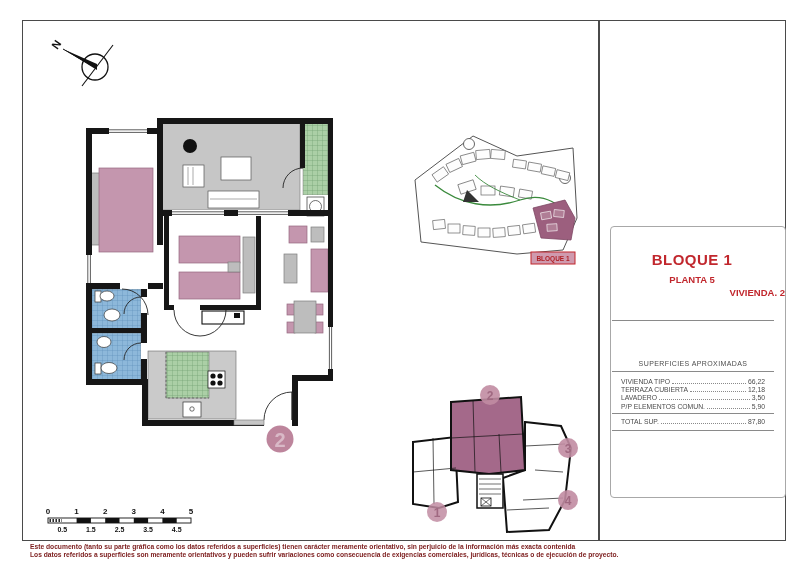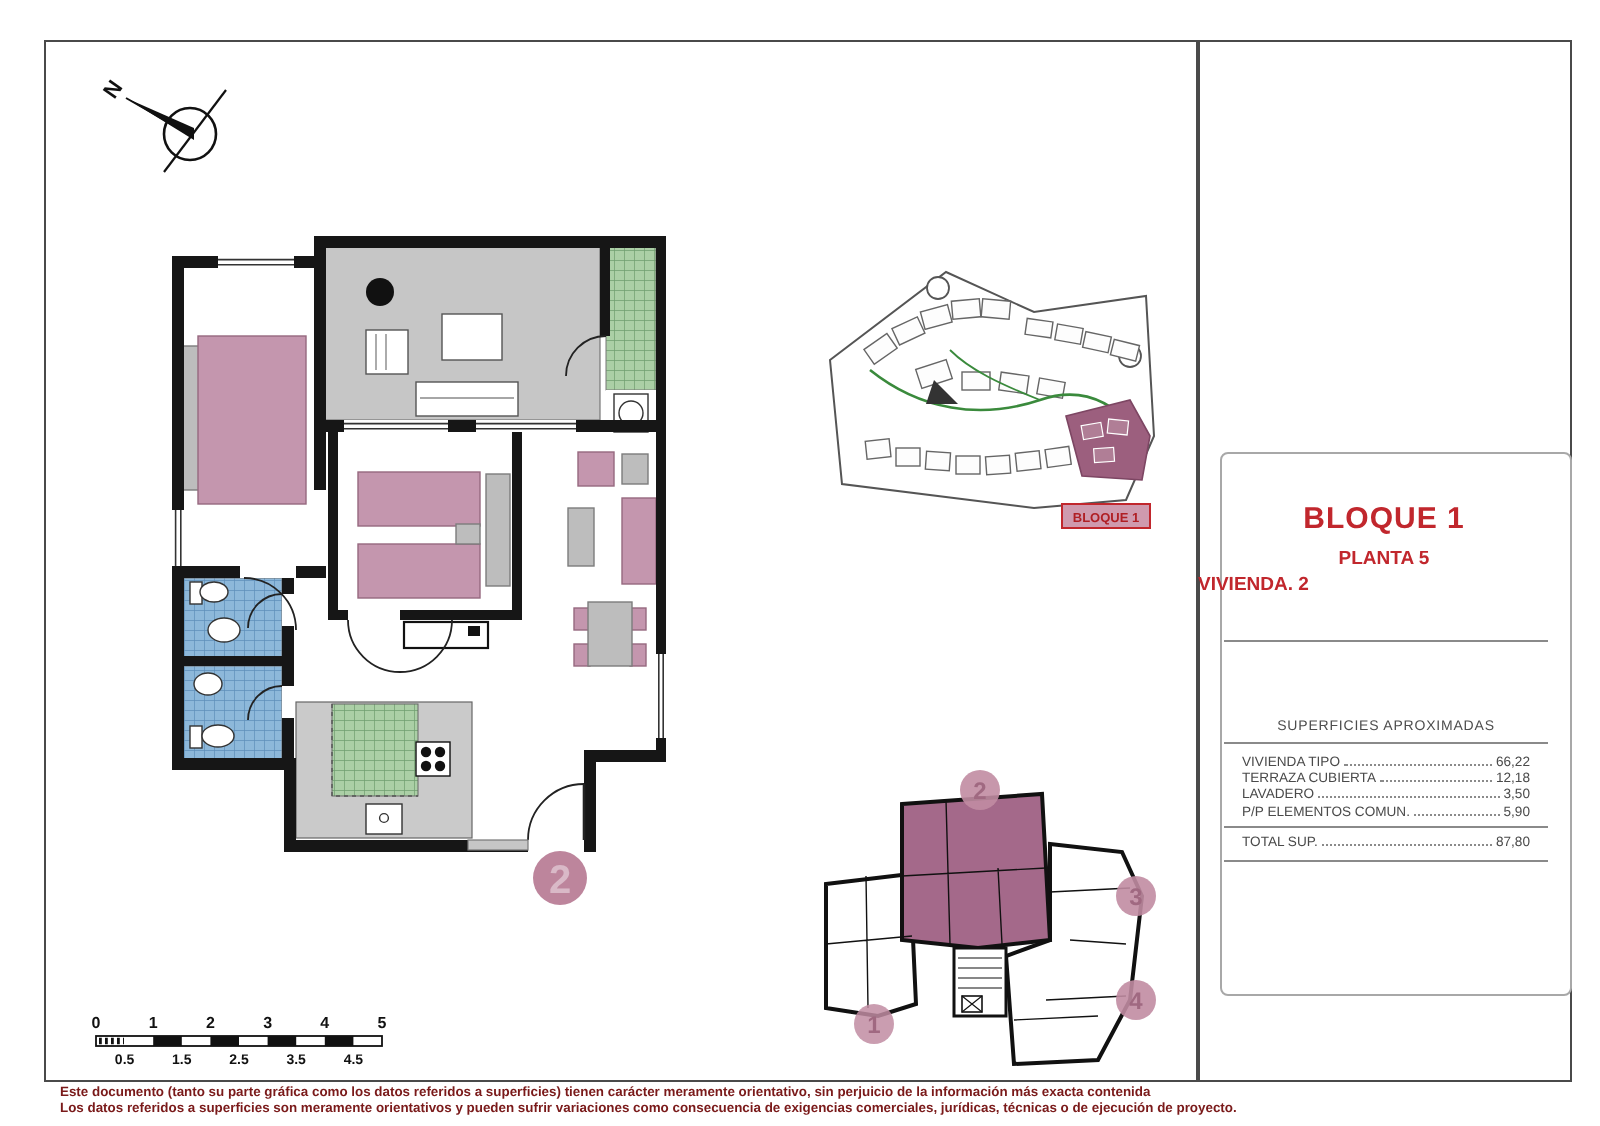--- a/index.html
+++ b/index.html
@@ -10,21 +10,21 @@
   }
   .abs{position:absolute;}
   
   .sheet-frame{left:22px;top:20px;width:762px;height:519px;border:1.6px solid #4a4a4a;}
   .v-divider{left:598px;top:20px;width:2px;height:521px;background:#4a4a4a;}
   .title-box{left:610px;top:226px;width:174px;height:270px;border:1px solid #a8a8a8;border-radius:4px;}
   .block-title{left:599px;top:251px;width:186px;text-align:center;
     color:#c1272d;font-size:15px;font-weight:bold;letter-spacing:.5px;}
   .floor-title{left:599px;top:274px;width:186px;text-align:center;
     color:#c1272d;font-size:9.5px;font-weight:bold;}
-  .unit-title{left:599px;top:287px;width:186px;text-align:left;
+  .unit-title{left:599px;top:287px;width:186px;text-align:right;
     color:#c1272d;font-size:9.5px;font-weight:bold;}
   .hline{position:absolute;height:1px;background:#8a8a8a;}
   .hl1{left:612px;top:320px;width:162px;}
   .tbl-header{left:612px;top:360px;width:162px;text-align:center;color:#4d4d4d;
     font-size:7px;letter-spacing:.4px;}
   .hl2{left:612px;top:371px;width:162px;}
   .tbl-rows{left:621px;top:378px;width:144px;}
   .tbl-row{display:flex;align-items:baseline;height:8.2px;font-size:6.8px;color:#4a4a4a;}
   .tbl-row .lead{flex:1;border-bottom:1px dotted #8a8a8a;margin:0 2px 1.5px 2px;}
   .hl3{left:612px;top:413px;width:162px;}

